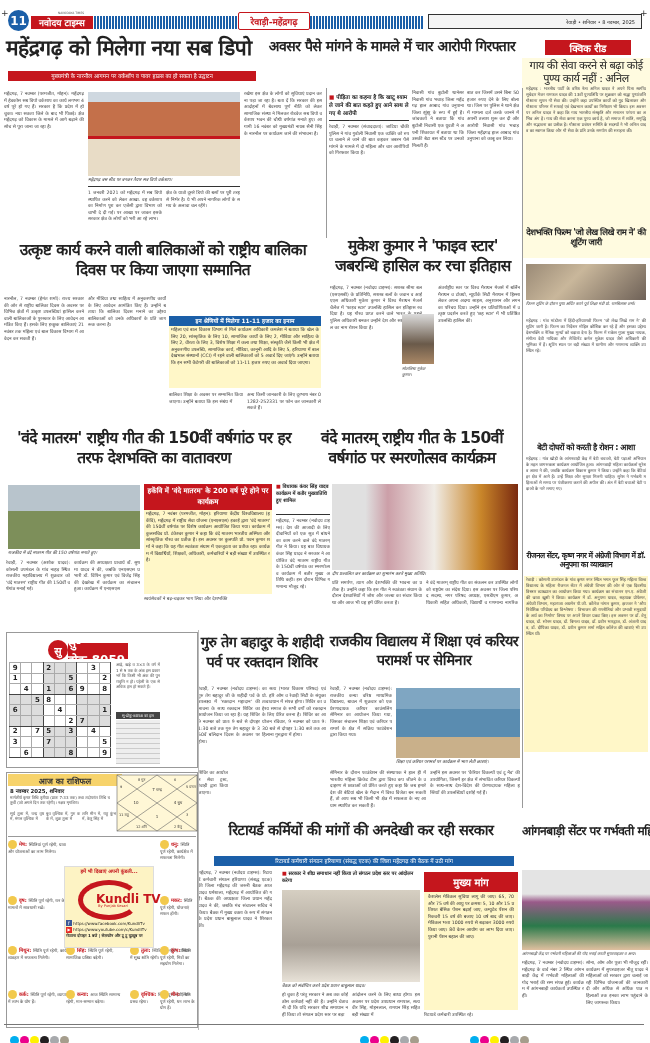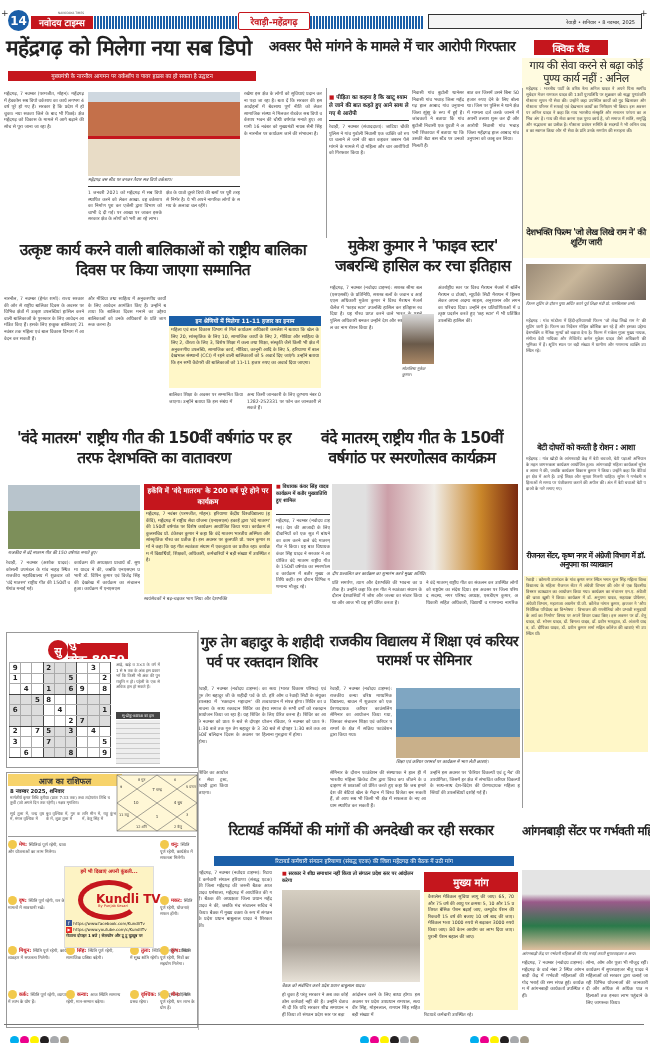--- a/index.html
+++ b/index.html
@@ -14,40 +14,40 @@
 
 #masthead{left:0;top:0;width:650px;height:40px}
 .pg-circle{position:absolute;left:8px;top:10px;width:21px;height:21px;border-radius:50%;background:#1b5fa8;color:#fff;font-weight:bold;font-size:12px;display:flex;align-items:center;justify-content:center}
 .brand{position:absolute;left:31px;top:16px;width:62px;height:13px;background:#c5161d;color:#fff;font-weight:bold;font-size:9px;display:flex;align-items:center;justify-content:center}
 .brand-sub{position:absolute;left:58px;top:11px;font-size:3px;color:#555}
 .bars{position:absolute;left:94px;top:16px;width:330px;height:13px;background:repeating-linear-gradient(90deg,#1b5fa8 0 2px,#fff 2px 3px)}
 .region-tag{position:absolute;left:238px;top:12px;width:72px;height:18px;border:1.5px solid #c5161d;background:#fff;color:#c5161d;font-weight:bold;font-size:9px;display:flex;align-items:center;justify-content:center;border-radius:2px}
 .dateline{position:absolute;left:428px;top:14px;width:214px;height:15px;border:1px solid #333;font-size:5px;display:flex;align-items:center;justify-content:flex-end;padding-right:6px;background:#f4f4f4}
 .reg-mark{position:absolute;font-size:9px;color:#333}
 
-.qr-tab{left:534px;top:40px;width:74px;height:15px;background:#c5161d;color:#fff;font-weight:bold;font-size:10px;display:flex;align-items:center;justify-content:center}
+.qr-tab{left:545px;top:40px;width:86px;height:15px;background:#c5161d;color:#fff;font-weight:bold;font-size:10px;display:flex;align-items:center;justify-content:center}
 .qr-box{left:522px;top:58px;width:128px;height:200px;background:#fffbe0}
 .red-bar{background:#c5161d;color:#fff;font-size:7px;display:flex;align-items:center;justify-content:center;font-weight:bold}
 .blue-bar{background:#1b5fa8;color:#fff;font-size:7px;display:flex;align-items:center;justify-content:center;font-weight:bold}
 .yellow-box{background:#fff7c8}
 .sudoku{border-collapse:collapse}
 .sudoku td{width:11.2px;height:10.6px;border:1px solid #aaa;font-size:7px;font-weight:bold;text-align:center;color:#222;padding:0}
 .sudoku td.sh{background:#ddd}
 .sudoku tr:nth-child(3n) td{border-bottom:1.5px solid #444}
 .sudoku td:nth-child(3n){border-right:1.5px solid #444}
 .rashi-item{position:absolute;width:60px;font-size:4.2px;line-height:5.6px;color:#444}
 .rashi-name{font-weight:bold;color:#c5161d;font-size:5px}
 .zicon{display:inline-block;width:9px;height:9px;border-radius:50%;background:#f2c94c;vertical-align:middle;margin-right:2px}
 </style>
 </head>
 <body>
 
 <div id="masthead" class="abs">
   <span class="reg-mark" style="left:1px;top:8px">+</span>
-  <div class="pg-circle">14</div>
+  <div class="pg-circle">11</div>
   <div class="brand-sub">NAVODAYA TIMES</div>
   <div class="brand">नवोदय टाइम्स</div>
   <div class="bars"></div>
   <div class="region-tag">रेवाड़ी-महेंद्रगढ़</div>
   <div class="dateline">रेवाड़ी • शनिवार • 8 नवम्बर, 2025</div>
   <span class="reg-mark" style="left:640px;top:8px">+</span>
 </div>
 
 <div class="abs hl" style="left:6px;top:36px;width:254px;font-size:21px;text-align:left">महेंद्रगढ़ को मिलेगा नया सब डिपो</div>
 <div class="abs red-bar" style="left:8px;top:71px;width:248px;height:10px;font-size:5.6px;font-weight:normal">मुख्यमंत्री के नारनौल आगमन पर वर्कशॉप व पावर हाउस का हो सकता है उद्घाटन</div>

